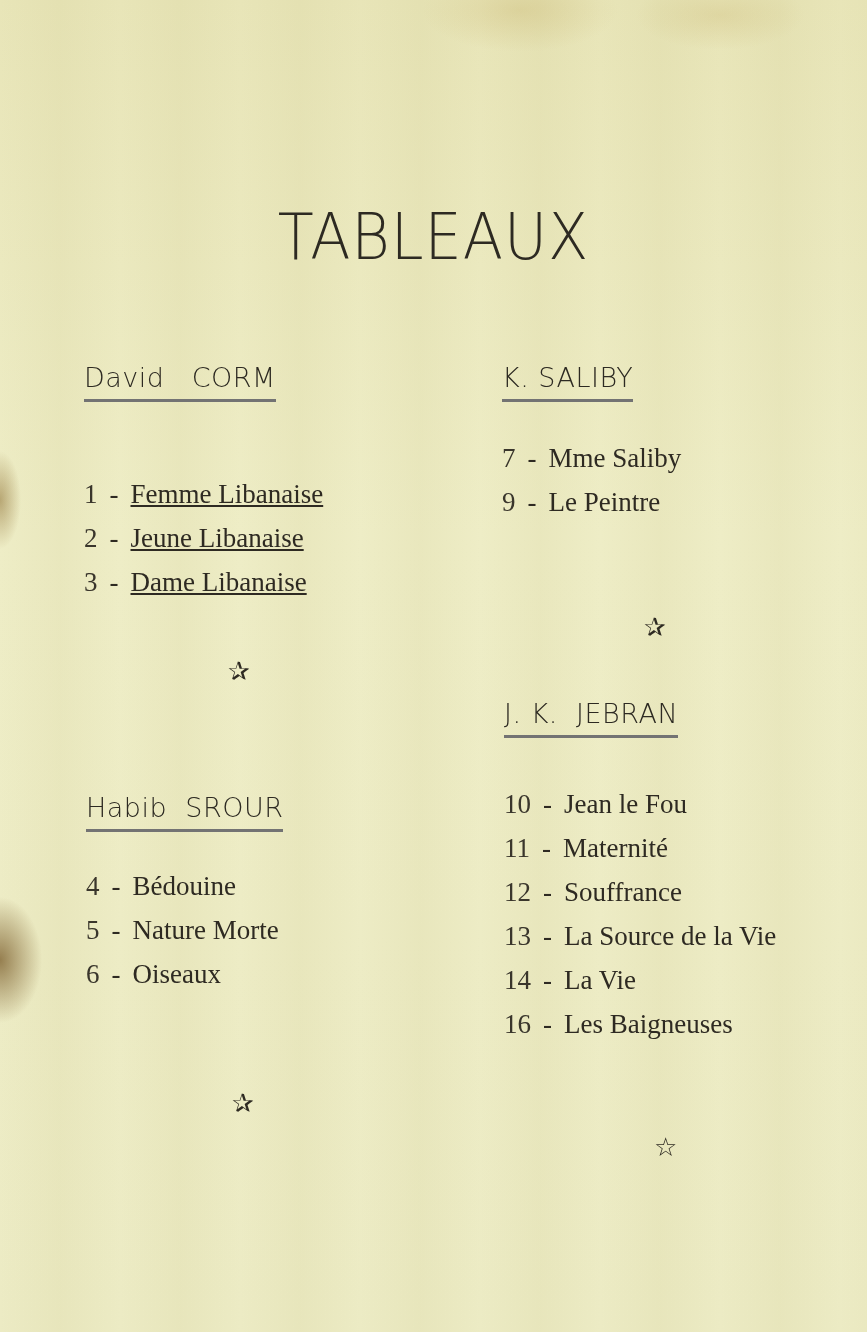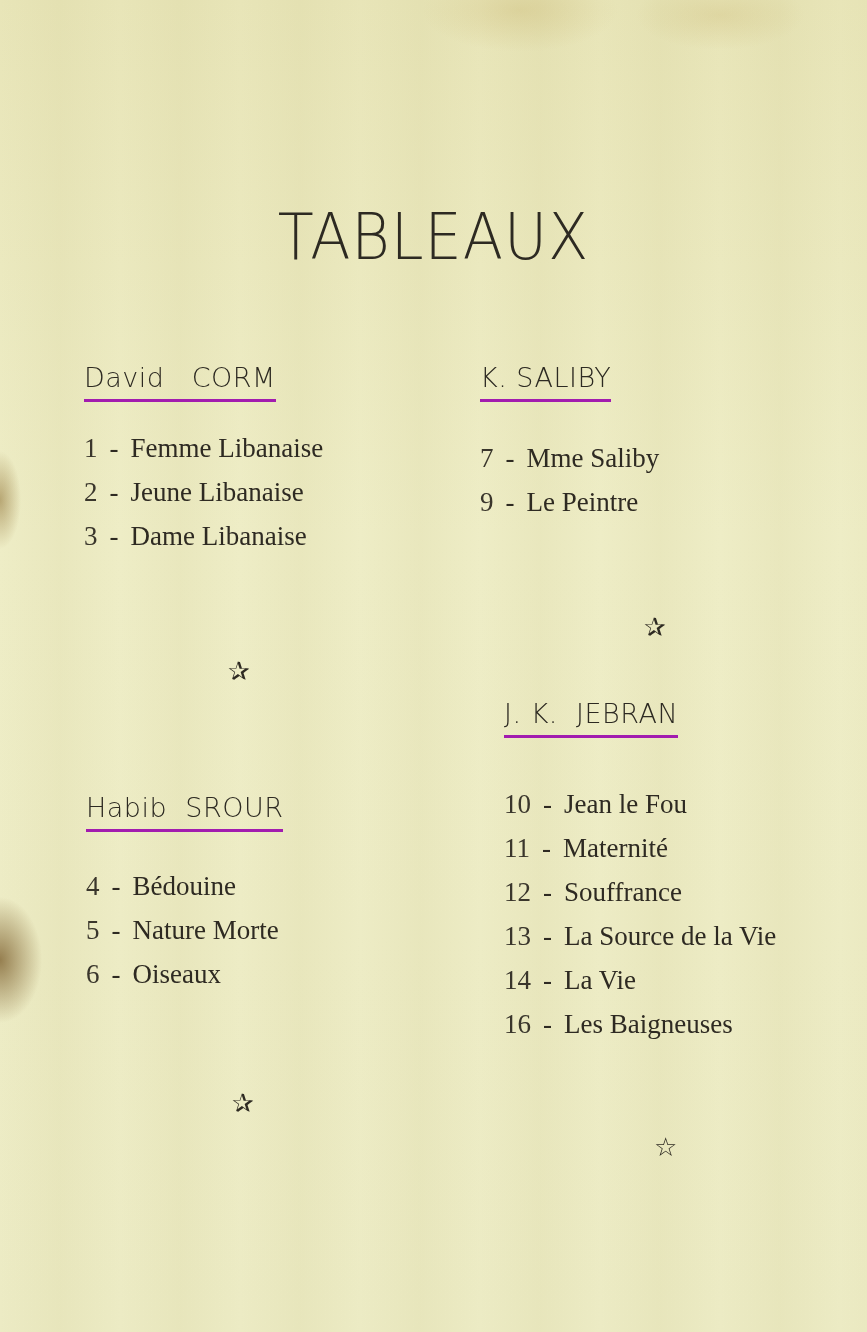--- a/index.html
+++ b/index.html
@@ -22,21 +22,21 @@
       font-weight: 200;
       font-size: 64px; letter-spacing: 1px;
       color: #2d2a22;
       transform: scaleX(0.92);
     }
     .section { position: absolute; }
     .heading {
       font-family: "DejaVu Sans", sans-serif;
       font-size: 27px; font-weight: 300; color: #2d2a22;
       display: inline-block; padding-bottom: 6px;
-      border-bottom: 3px solid #a21caf;
+      border-bottom: 3px solid #737373;
       letter-spacing: 0.5px;
       white-space: pre;
     }
     .items { margin-top: 44px; }
     .item {
       font-family: "Liberation Serif", serif;
       font-size: 27px; color: #2e2a22; height: 44px; line-height: 44px;
       white-space: nowrap;
     }
     .num { font-family: "Liberation Serif", serif; color: #3a362c; display: inline-block; }
@@ -46,39 +46,39 @@
       font-size: 26px; color: #2e2a22;
     }
   </style>
 </head>
 <body>
 
 <div class="title">TABLEAUX</div>
 
 <div class="section" style="left:84px; top:362px;">
   <div class="heading">David   CORM</div>
-  <div class="items" style="margin-top:24px;">
+  <div class="items" style="margin-top:70px;text-decoration:underline;">
     <div class="item"><span class="num">1</span><span class="dash">-</span><span>Femme Libanaise</span></div>
     <div class="item"><span class="num">2</span><span class="dash">-</span><span>Jeune Libanaise</span></div>
     <div class="item"><span class="num">3</span><span class="dash">-</span><span>Dame Libanaise</span></div>
   </div>
 </div>
 <div class="star" style="left:228px; top:656px;">✰</div>
 
 <div class="section" style="left:86px; top:792px;">
   <div class="heading">Habib  SROUR</div>
   <div class="items" style="margin-top:32px;">
     <div class="item"><span class="num">4</span><span class="dash">-</span><span>Bédouine</span></div>
     <div class="item"><span class="num">5</span><span class="dash">-</span><span>Nature Morte</span></div>
     <div class="item"><span class="num">6</span><span class="dash">-</span><span>Oiseaux</span></div>
   </div>
 </div>
 <div class="star" style="left:232px; top:1088px;">✰</div>
 
-<div class="section" style="left:480px; top:362px;">
+<div class="section" style="left:502px; top:362px;">
   <div class="heading">K. SALIBY</div>
   <div class="items" style="margin-top:34px;">
     <div class="item"><span class="num">7</span><span class="dash">-</span><span>Mme Saliby</span></div>
     <div class="item"><span class="num">9</span><span class="dash">-</span><span>Le Peintre</span></div>
   </div>
 </div>
 <div class="star" style="left:644px; top:612px;">✰</div>
 
 <div class="section" style="left:504px; top:698px;">
   <div class="heading">J. K.  JEBRAN</div>

